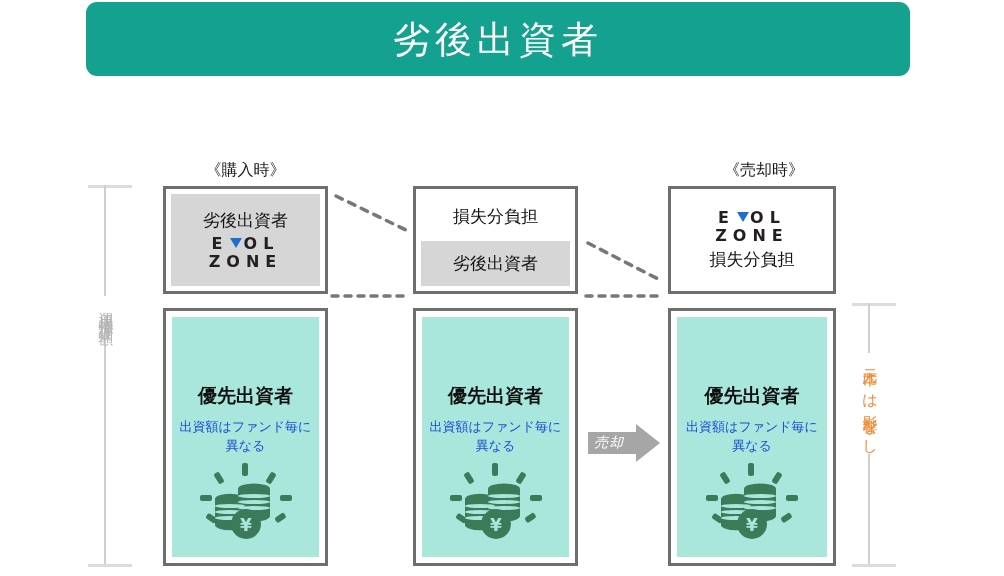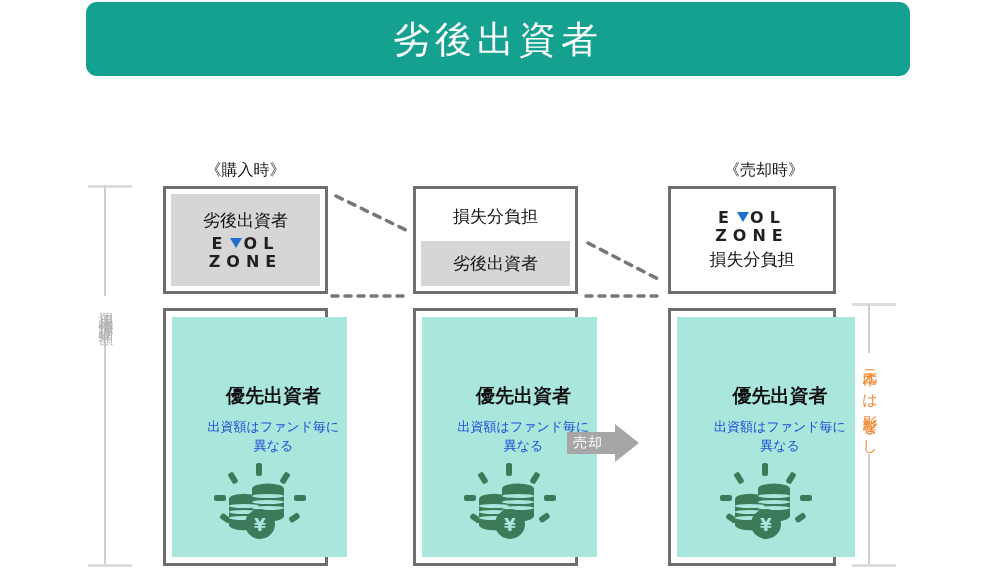--- a/index.html
+++ b/index.html
@@ -94,37 +94,36 @@
     border:3px solid #6e6e6e;background:#ffffff;
     box-sizing:border-box;padding:6px;
   }
   .botbox.c0{left:163px;width:165px;}
   .botbox.c1{left:413px;width:165px;}
   .botbox.c2{left:668px;width:168px;}
   .teal-inner{
     width:100%;height:100%;background:#a9e7dd;
     display:flex;flex-direction:column;align-items:center;
     position:relative;
-    padding-left:28px;
   }
   .teal-title{
     font-size:19px;font-weight:700;color:#111;margin-top:66px;white-space:nowrap;
   }
   .teal-sub{
     font-size:13px;color:#1d4ed8;margin-top:9px;text-align:center;line-height:1.45;
     width:92%;
   }
   .coins{position:absolute;left:50%;bottom:12px;transform:translateX(-50%);}
 
   
   .arrow{
     position:absolute;top:423px;width:72px;height:40px;
   }
   .arrow.a0{left:333px;}
-  .arrow.a1{left:567px;}
+  .arrow.a1{left:588px;font-style:italic;}
   .arrow svg{display:block;}
   .arrow-label{
     position:absolute;left:6px;top:11px;font-size:14px;color:#ffffff;
     white-space:nowrap;letter-spacing:1px;
   }
 
   
   .dashes{position:absolute;left:0;top:0;width:1004px;height:576px;pointer-events:none;}
 
   

